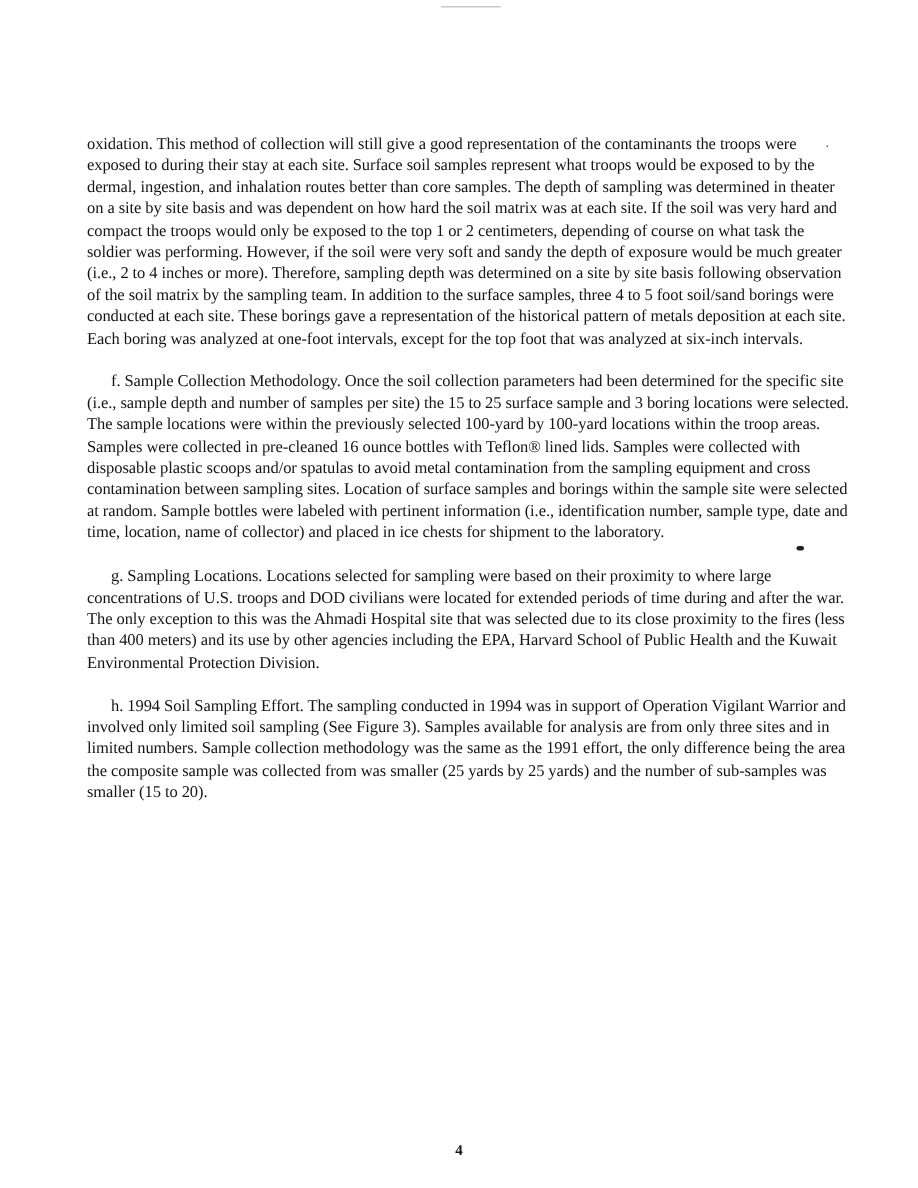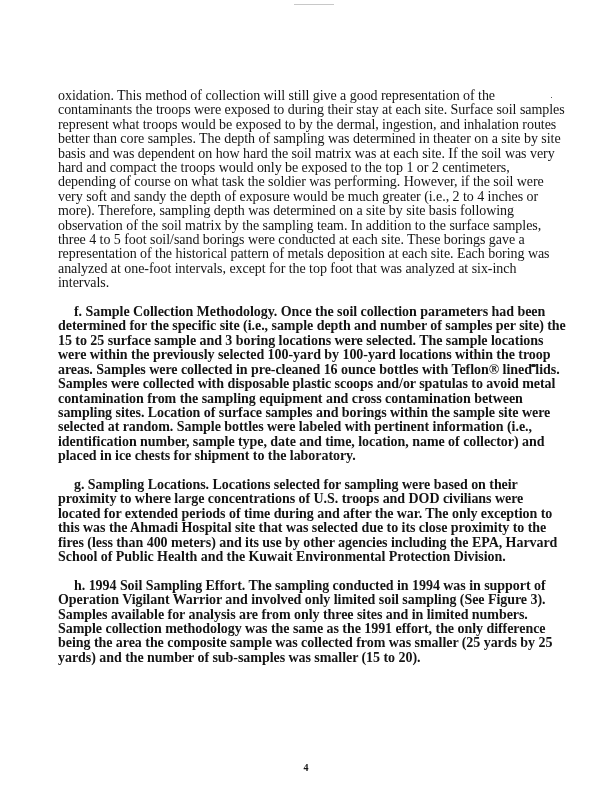--- a/index.html
+++ b/index.html
@@ -9,24 +9,24 @@
     color: #141414;
   }
   .top-rule {
     position: absolute; left: 294px; top: 4px; width: 40px; height: 1px;
     background: #c8c8c8;
   }
   .page {
     position: absolute; left: 58px; top: 89px; width: 508px;
   }
   .para {
-    font-size: 14px; line-height: 14.4px; margin: 0; text-align: left;
+    font-size: 11px; line-height: 14.4px; margin: 0; text-align: left;
     letter-spacing: -0.05px;
   }
-  .para + .para { margin-top: 14.4px; font-weight: bold; }
+  .para + .para { margin-top: 14.4px; }
   .indent { text-indent: 16px; }
   .mark {
     position: absolute; left: 531px; top: 364px; width: 5px; height: 3px;
     background: #222; border-radius: 2px;
   }
   .dot {
     position: absolute; left: 551px; top: 97px; width: 1px; height: 1px; background: #555;
   }
   .page-num {
     position: absolute; left: 0; width: 612px; top: 762px; text-align: center;

